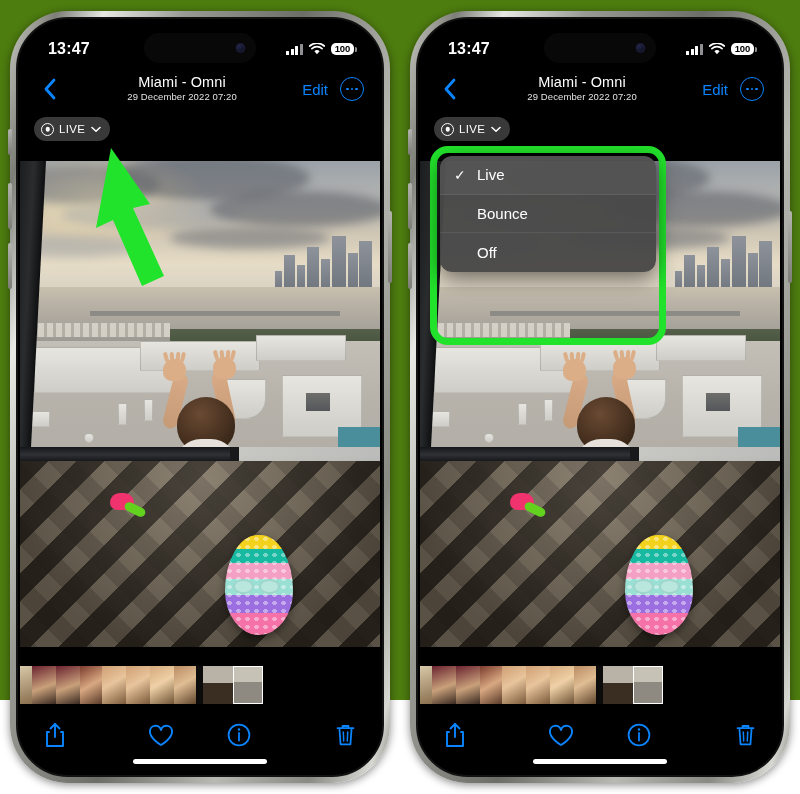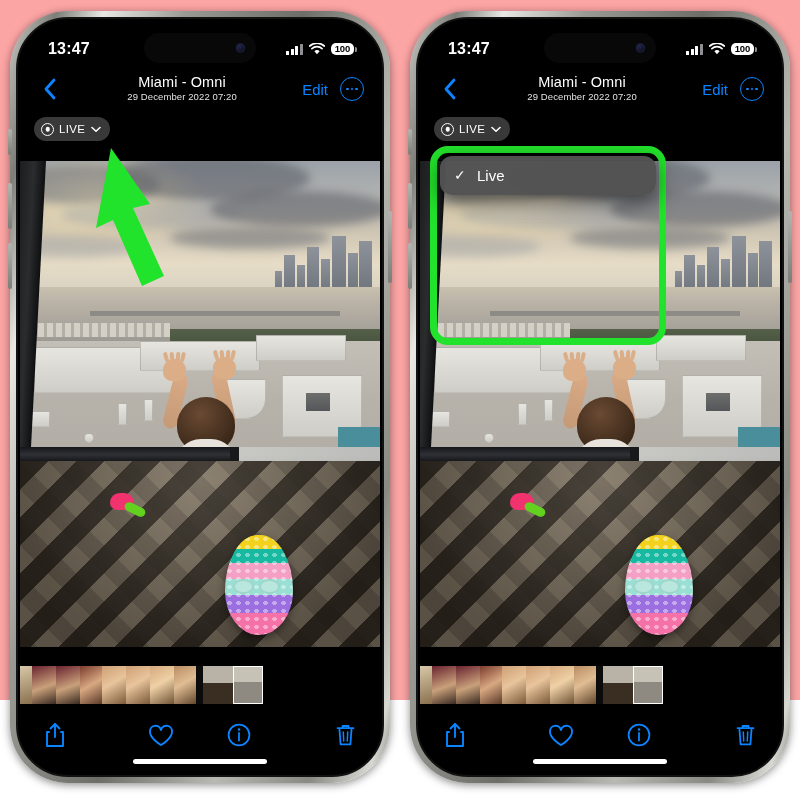--- a/index.html
+++ b/index.html
@@ -2,21 +2,21 @@
 <html><head>
 <meta charset="utf-8">
 <style>
   * { box-sizing: border-box; margin: 0; padding: 0; }
   html, body {
     width: 800px; height: 794px;
     background: #ffffff;
     font-family: "Liberation Sans", sans-serif;
     overflow: hidden;
   }
-  .stage { position: relative; width: 800px; height: 700px; background: #fca5a5; }
+  .stage { position: relative; width: 800px; height: 700px; background: #4d7c0f; }
 
   
   .phone {
     position: absolute;
     width: 380px; height: 772px;
     top: 11px;
     border-radius: 58px;
     background: linear-gradient(105deg,#c9c9c4 0%,#7e7e79 8%,#e8e8e4 16%,#9a9a95 30%,#6e6e69 50%,#b9b9b4 70%,#8a8a85 86%,#d8d8d3 96%,#777772 100%);
     padding: 6px;
     box-shadow: 0 2px 9px rgba(0,0,0,.45);
@@ -665,20 +665,28 @@
             </div>
           </div>
         </div>
 
         <div class="menu-outline" style="left:10px; top:125px; width:236px; height:199px;"></div>
         <div class="menu" style="left:20px; top:135px; width:216px;">
           <div class="menu-item checked">
             <span class="chk">✓</span>
             <span class="lbl">Live</span>
           </div>
+          <div class="menu-item">
+            <span class="pad"></span>
+            <span class="lbl">Bounce</span>
+          </div>
+          <div class="menu-item">
+            <span class="pad"></span>
+            <span class="lbl">Off</span>
+          </div>
         </div>
 
         <div class="statusbar">
           <span class="sb-time">13:47</span>
           <span class="sb-right">
             <span class="bars">
                 <i></i>
                 <i></i>
                 <i></i>
                 <i></i>

